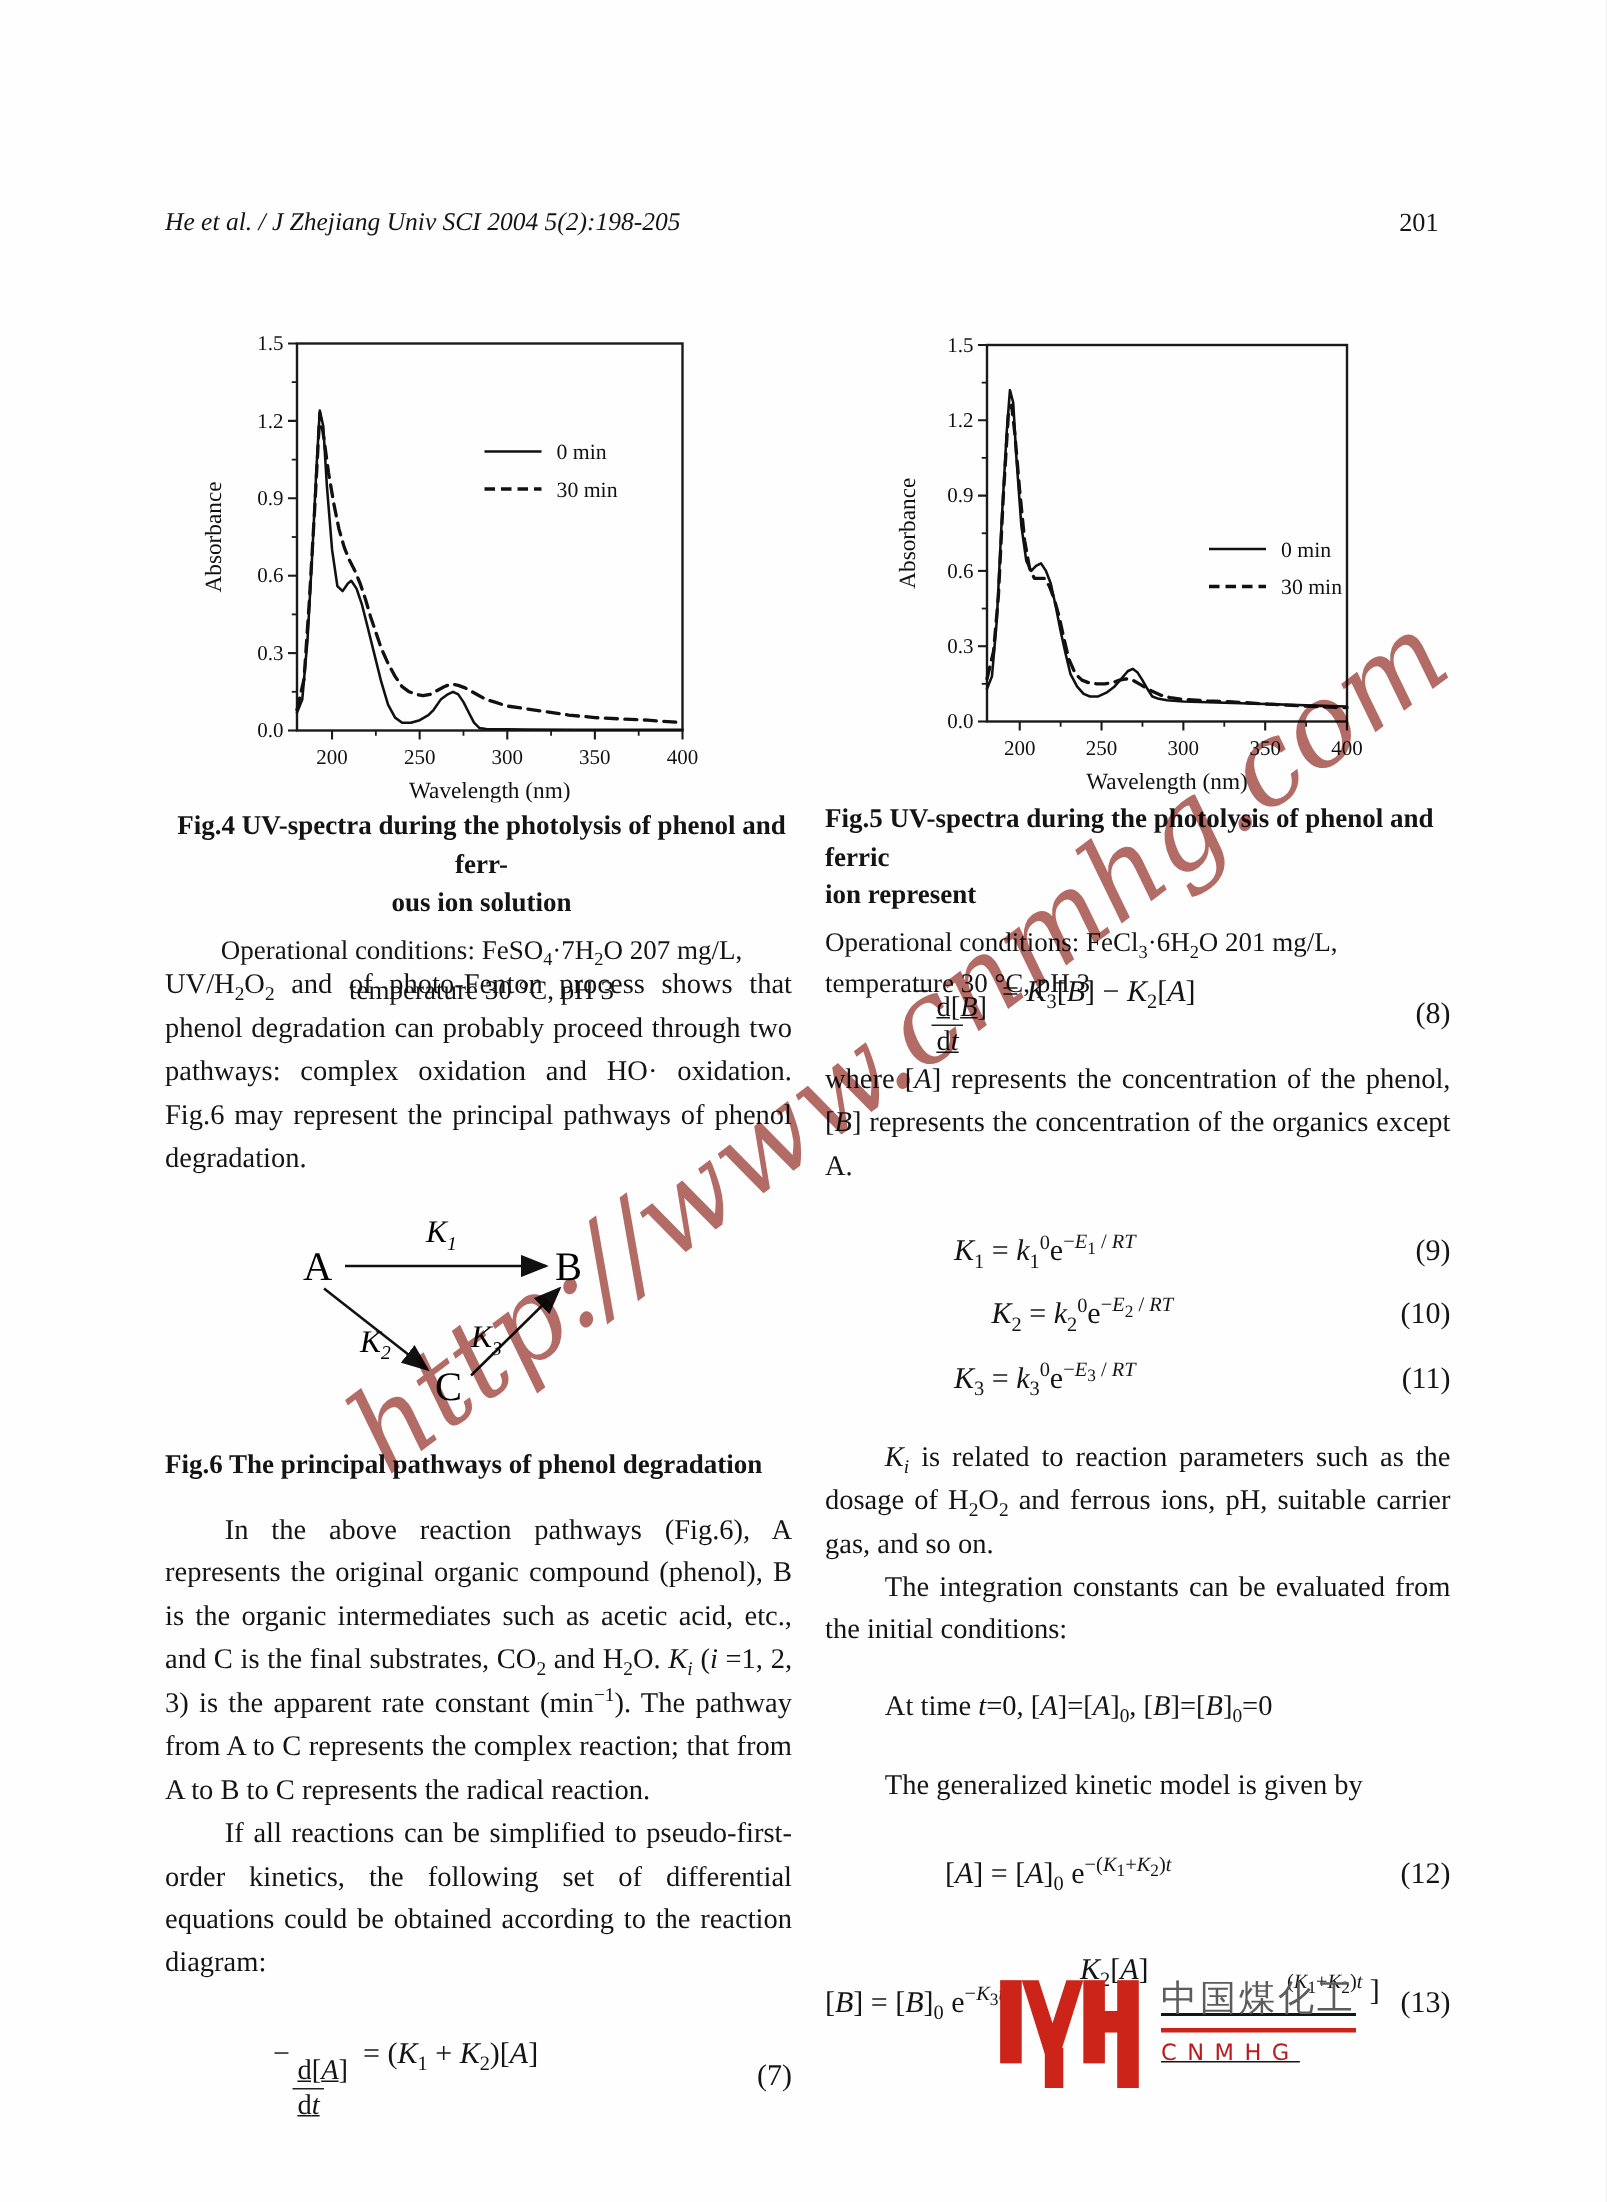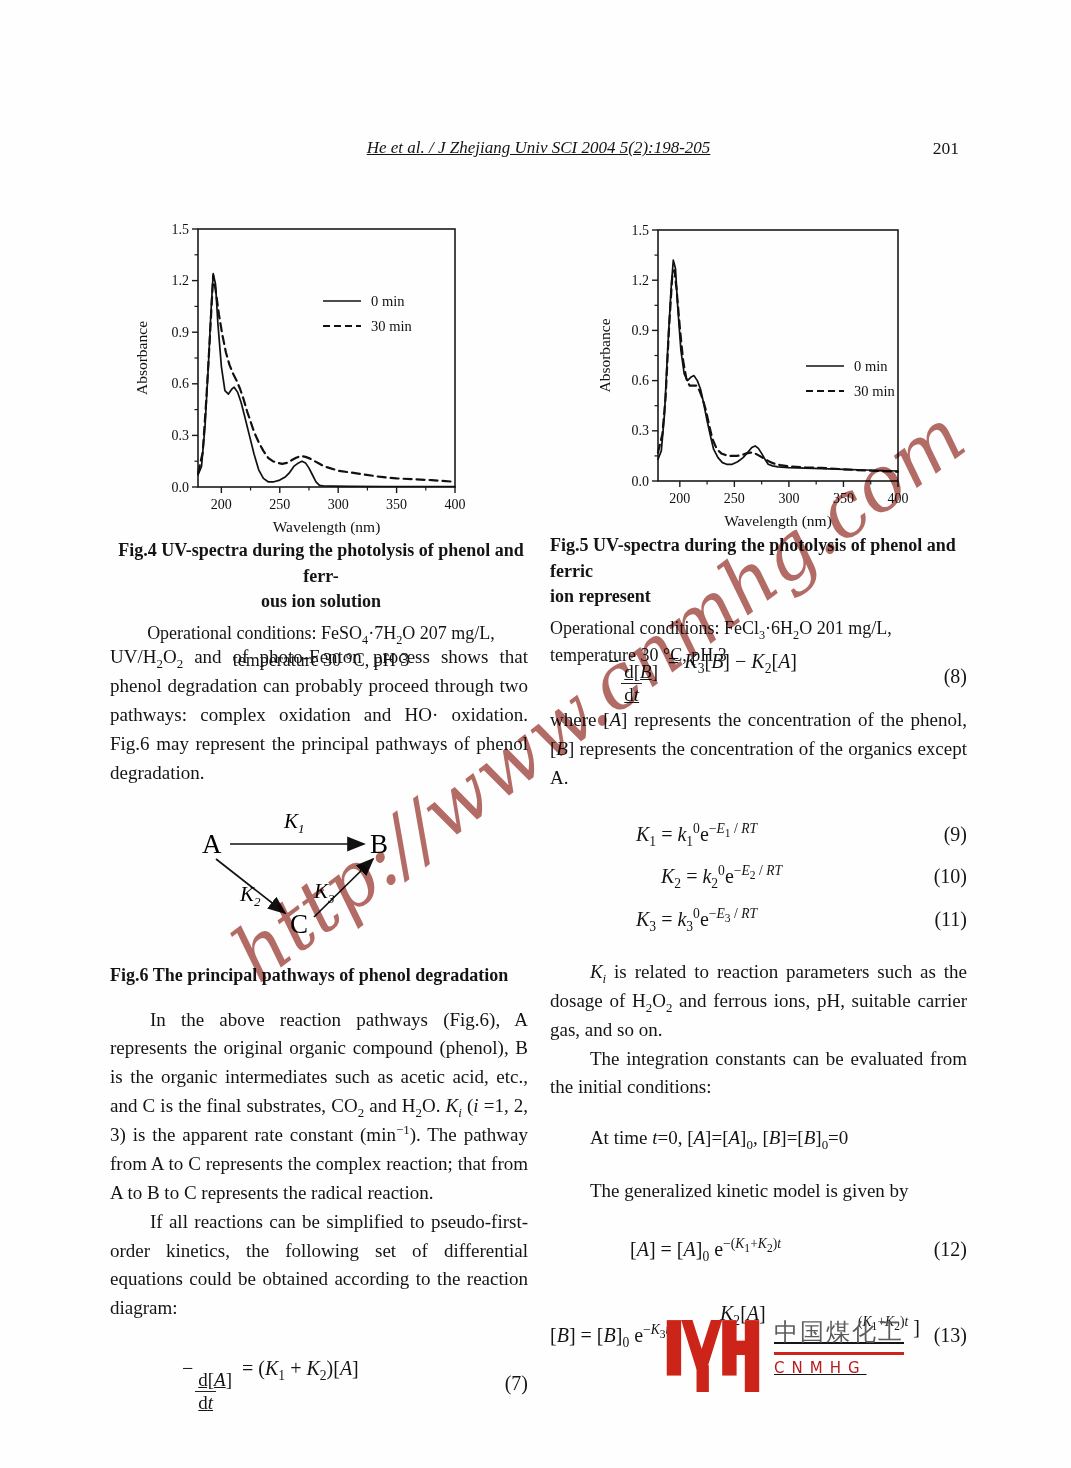--- a/index.html
+++ b/index.html
@@ -1,19 +1,19 @@
 <!DOCTYPE html>
 <html><head>
 <meta charset="utf-8">
 <style>
   html,body{margin:0;padding:0;background:#e8e8e8;}
   .page{position:relative;width:1071px;height:1468px;background:#fefefe;margin:0 auto;
         font-family:"Liberation Serif", serif;color:#141414;overflow:hidden;}
   .hdr{position:absolute;left:110px;top:138px;width:857px;height:24px;font-size:17px;font-style:italic;}
-  .hdr .cite{display:block;text-align:center;text-decoration:underline;}
+  .hdr .cite{display:block;}
   .hdr .pnum{position:absolute;right:8px;top:0;font-style:normal;font-size:17.5px;}
   svg text{font-family:"Liberation Serif", serif;}
   .chart{position:absolute;}
   .cap{position:absolute;font-size:18px;line-height:1.42;}
   .cap .b{font-weight:bold;}
   .cap .cond{margin-top:5px;font-size:18px;line-height:1.5;}
   .col{position:absolute;width:418px;font-size:19px;line-height:1.52;text-align:justify;}
   .col p{margin:0;}
   .indent{text-indent:2.1em;}
   sub,sup{line-height:0;font-size:68%;}

